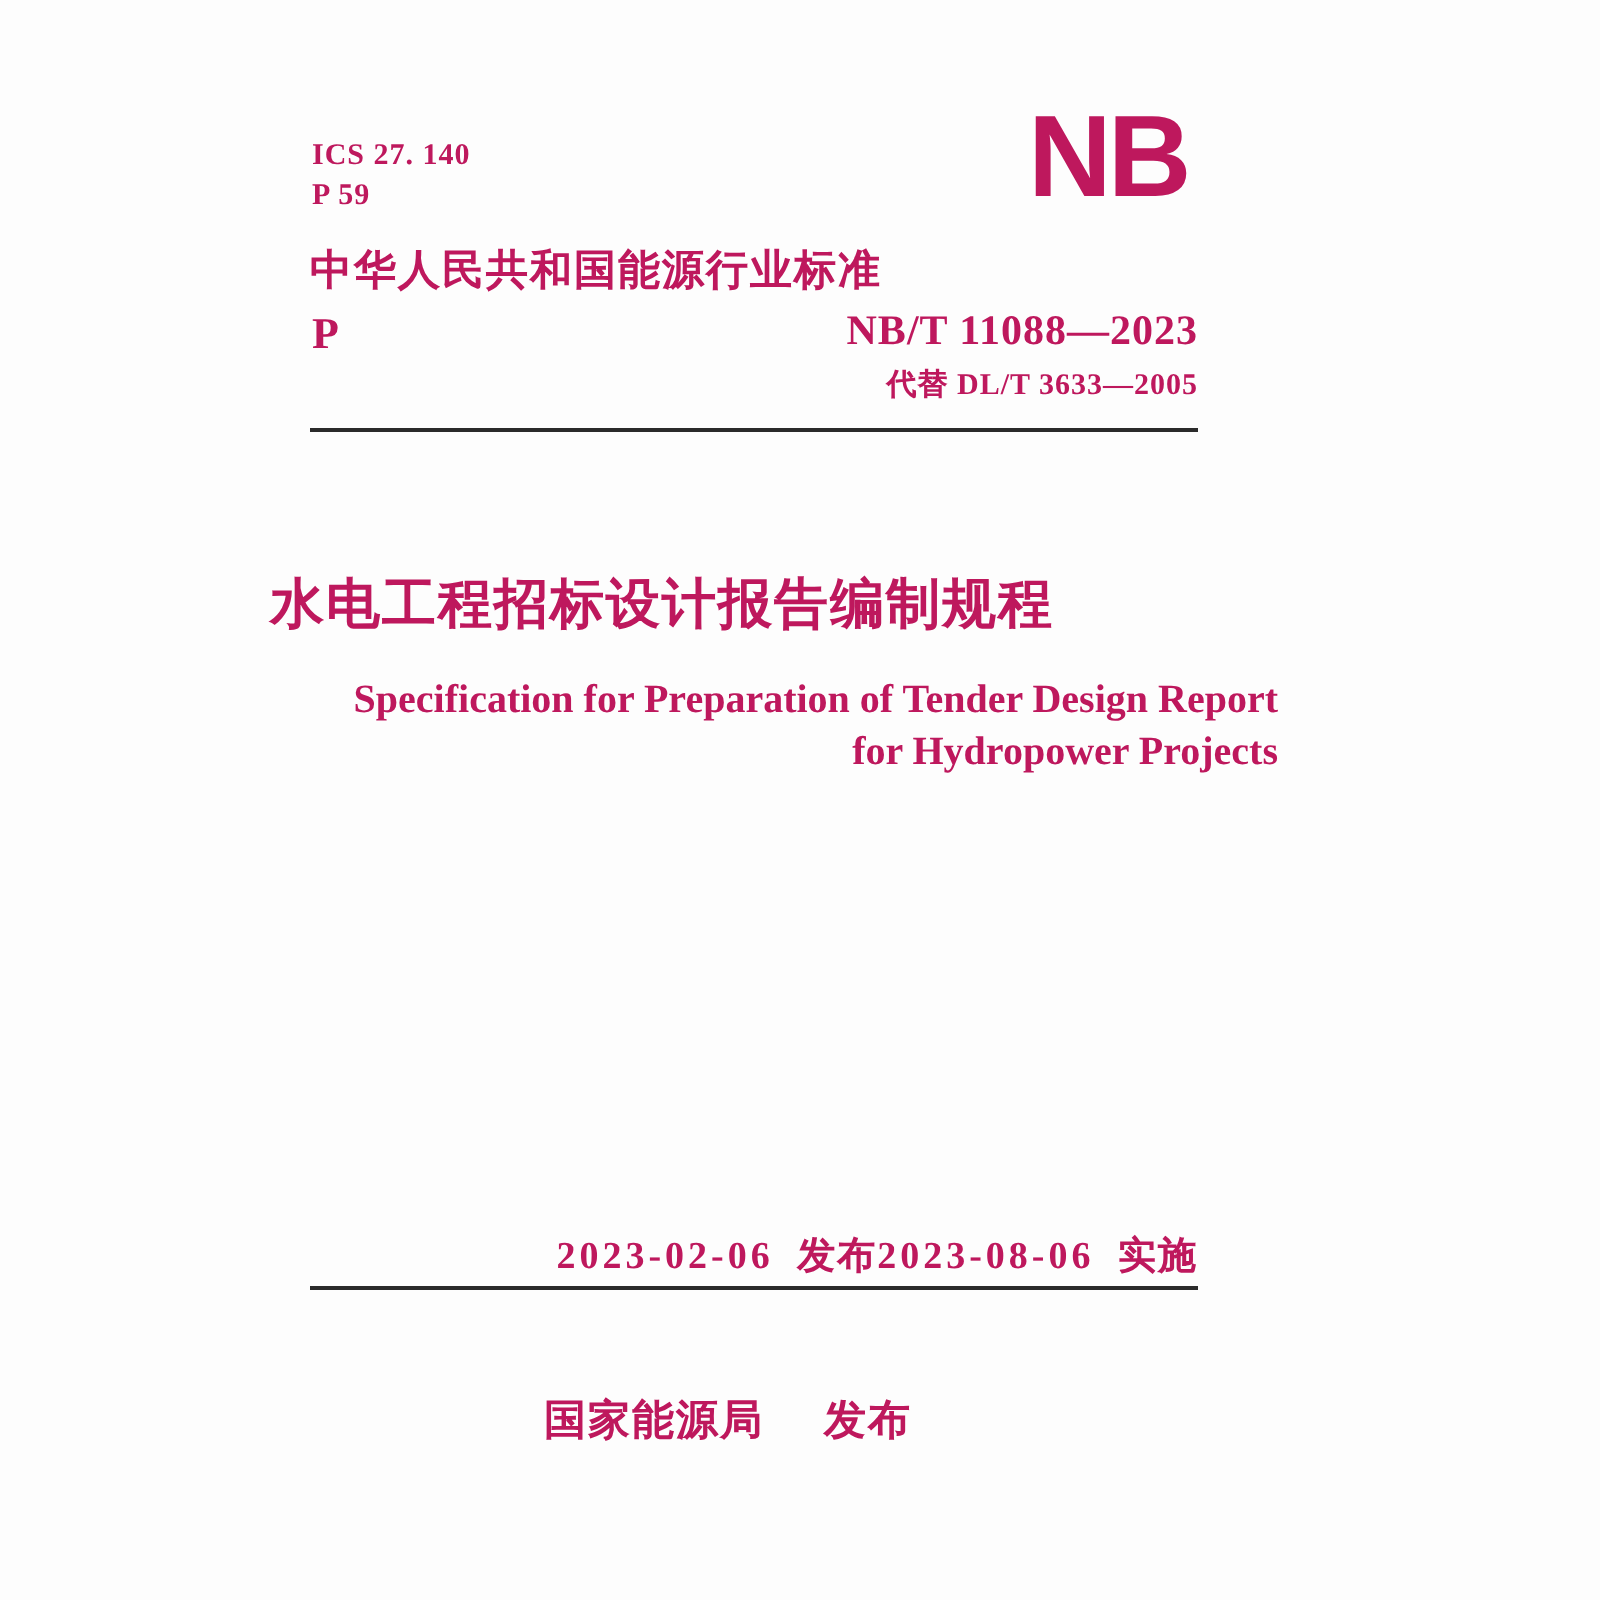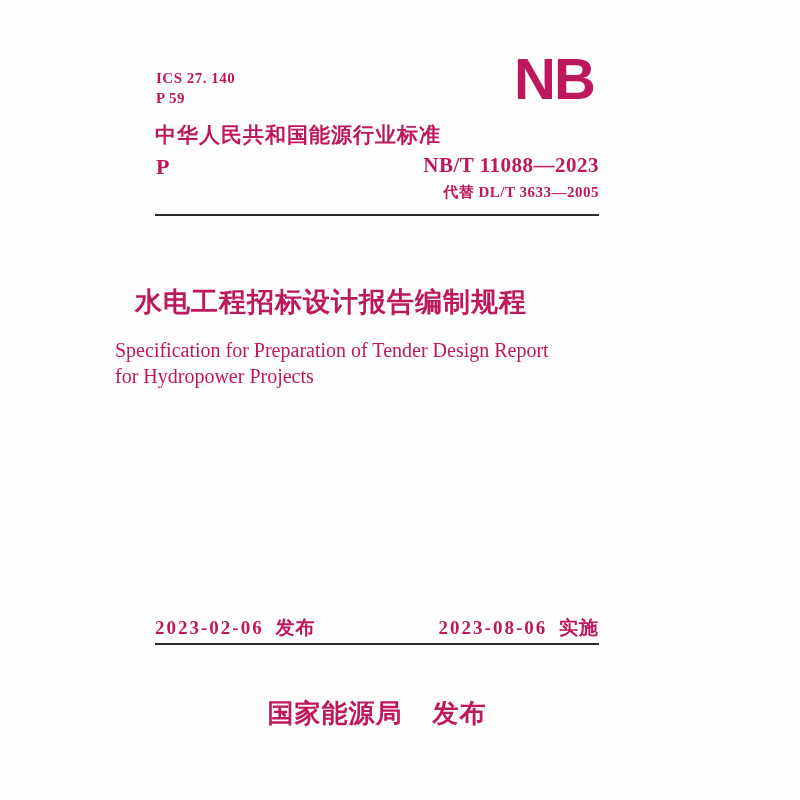--- a/index.html
+++ b/index.html
@@ -50,39 +50,39 @@
   }
   .rule-top { top: 214px; }
   .rule-bottom { top: 643px; }
   .title-zh {
     position: absolute; left: 135px; top: 284px; width: 484px;
     text-align: left;
     font-size: 27px; font-weight: 600; letter-spacing: 1px;
   }
   .title-en {
     position: absolute; left: 115px; top: 337px; width: 524px;
-    text-align: left;
-    font-size: 20px; line-height: 26px; font-weight: 400;
+    text-align: right;
+    font-size: 20px; line-height: 26px; font-weight: 700;
   }
   .dates-row {
     position: absolute; left: 155px; top: 615px; width: 444px;
-    display: flex; justify-content: space-between; align-items: baseline;
+    display: flex; justify-content: flex-end; align-items: baseline;
     font-weight: bold; font-size: 19px;
   }
   .date-item { white-space: nowrap; }
   .date-num { letter-spacing: 2px; }
   .date-label {
     font-family: "Liberation Sans", "DejaVu Sans", sans-serif;
     margin-left: 7px; letter-spacing: 1px; font-size: 19px;
   }
   .footer-row {
-    position: absolute; left: 155px; top: 696px; width: 444px;
+    position: absolute; left: 142px; top: 696px; width: 444px;
     display: flex; justify-content: center; gap: 30px;
     font-family: "Liberation Sans", "DejaVu Sans", sans-serif;
-    font-weight: 600; font-size: 26px; letter-spacing: 1px;
+    font-weight: 600; font-size: 21px; letter-spacing: 1px;
   }
 </style>
 </head>
 <body>
 
 <div class="page">
 
   <div class="ics-block serif">
     <div>ICS 27. 140</div>
     <div>P 59</div>

